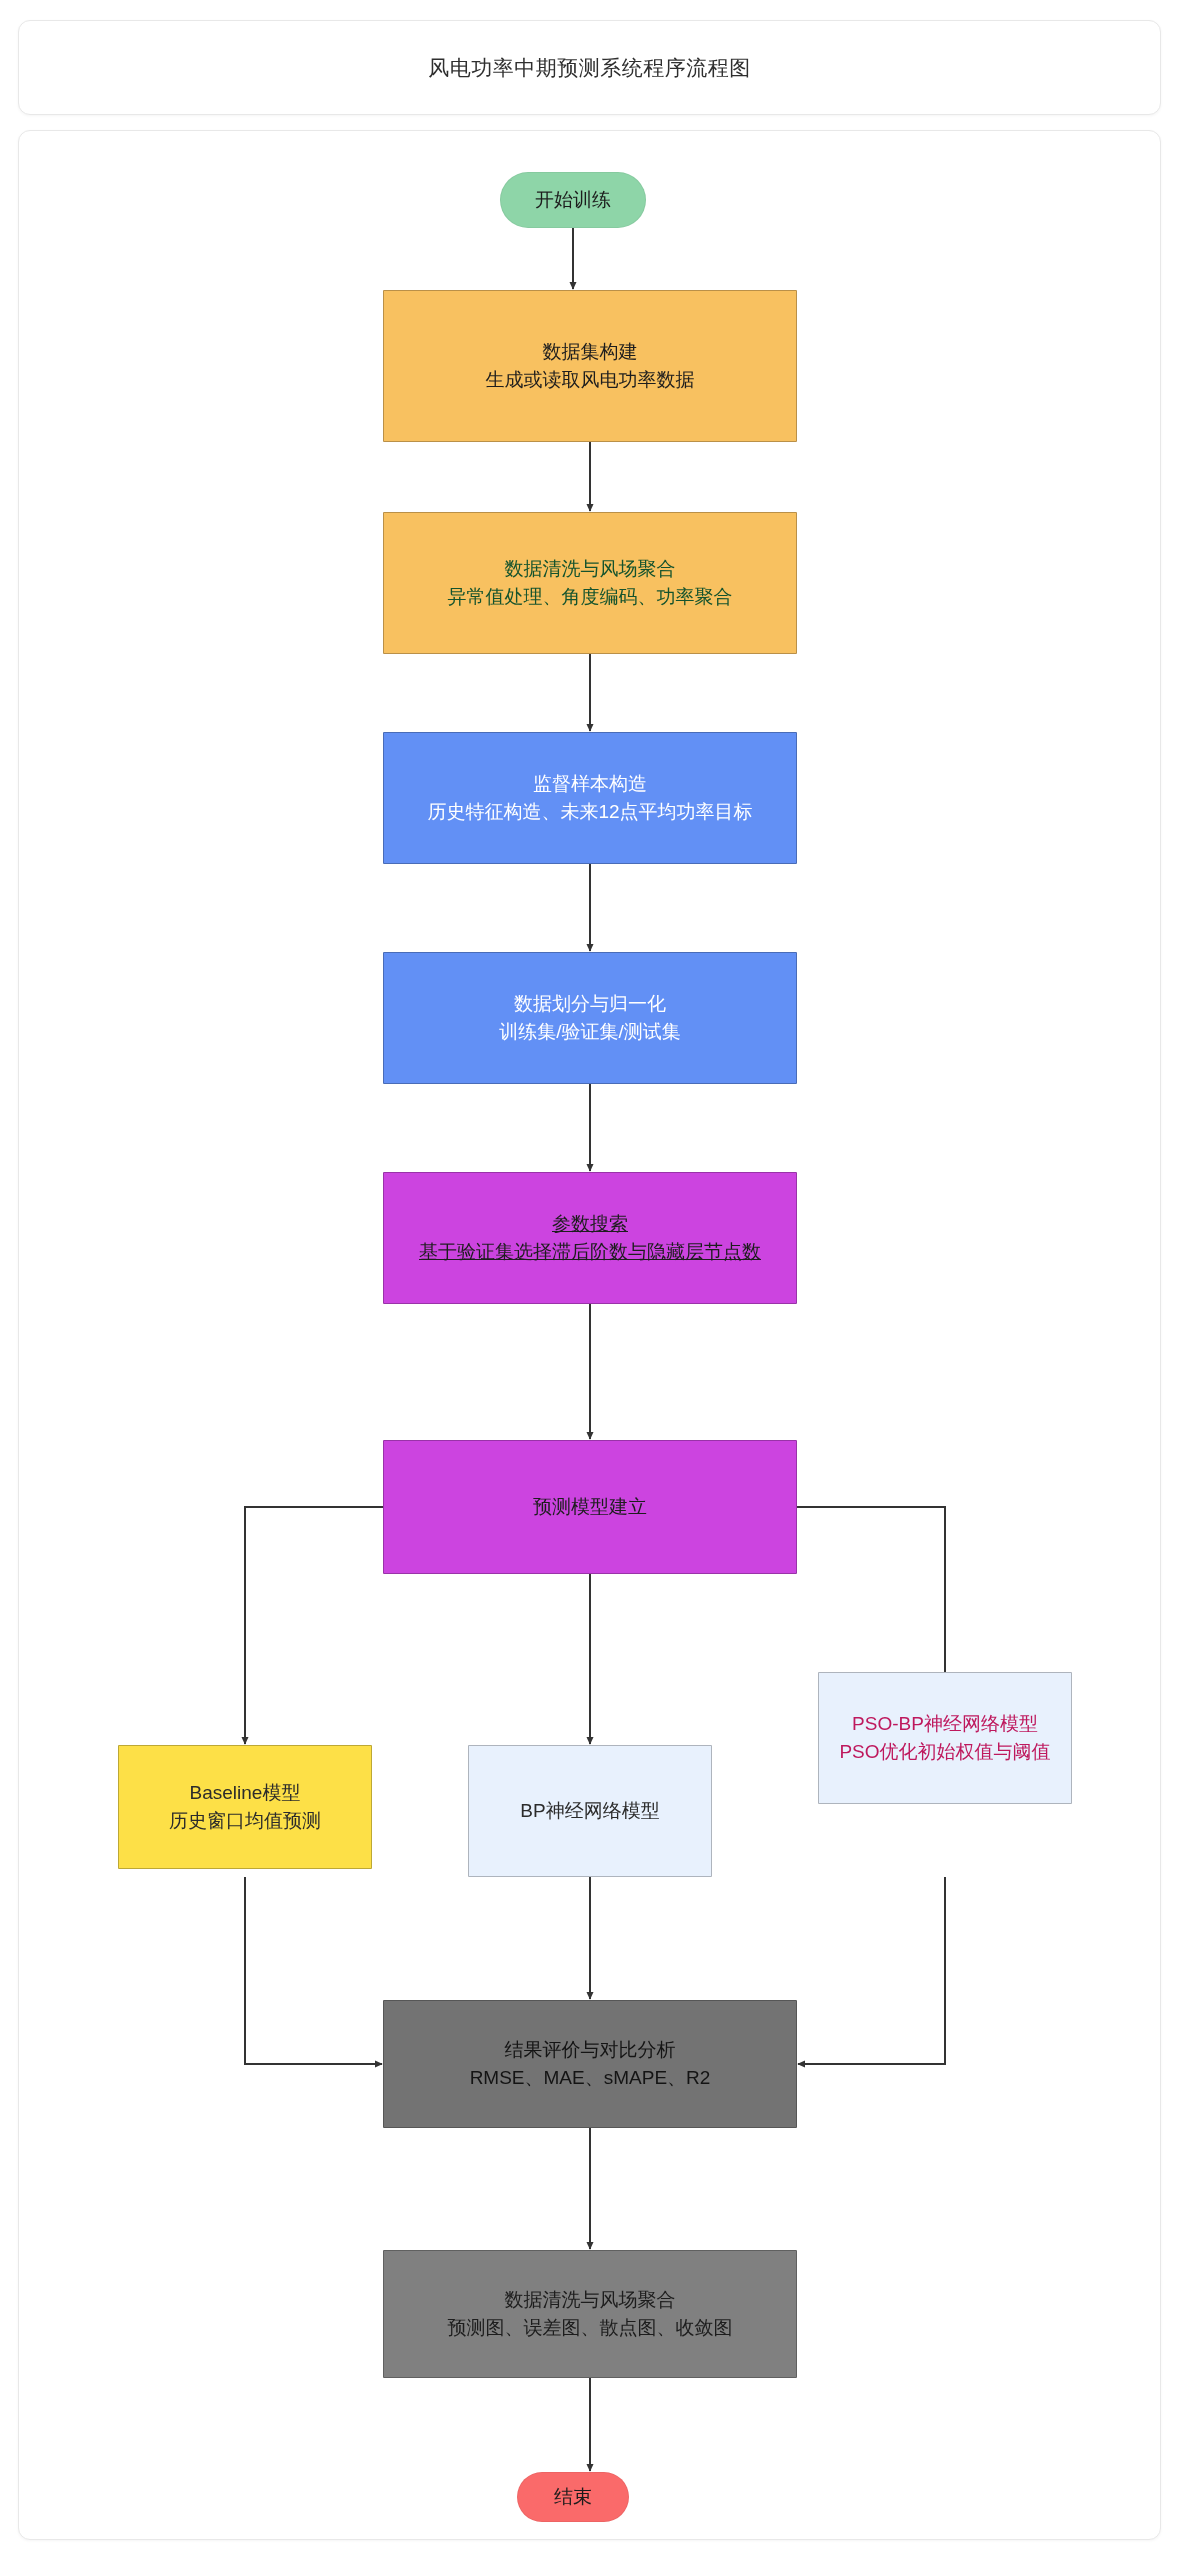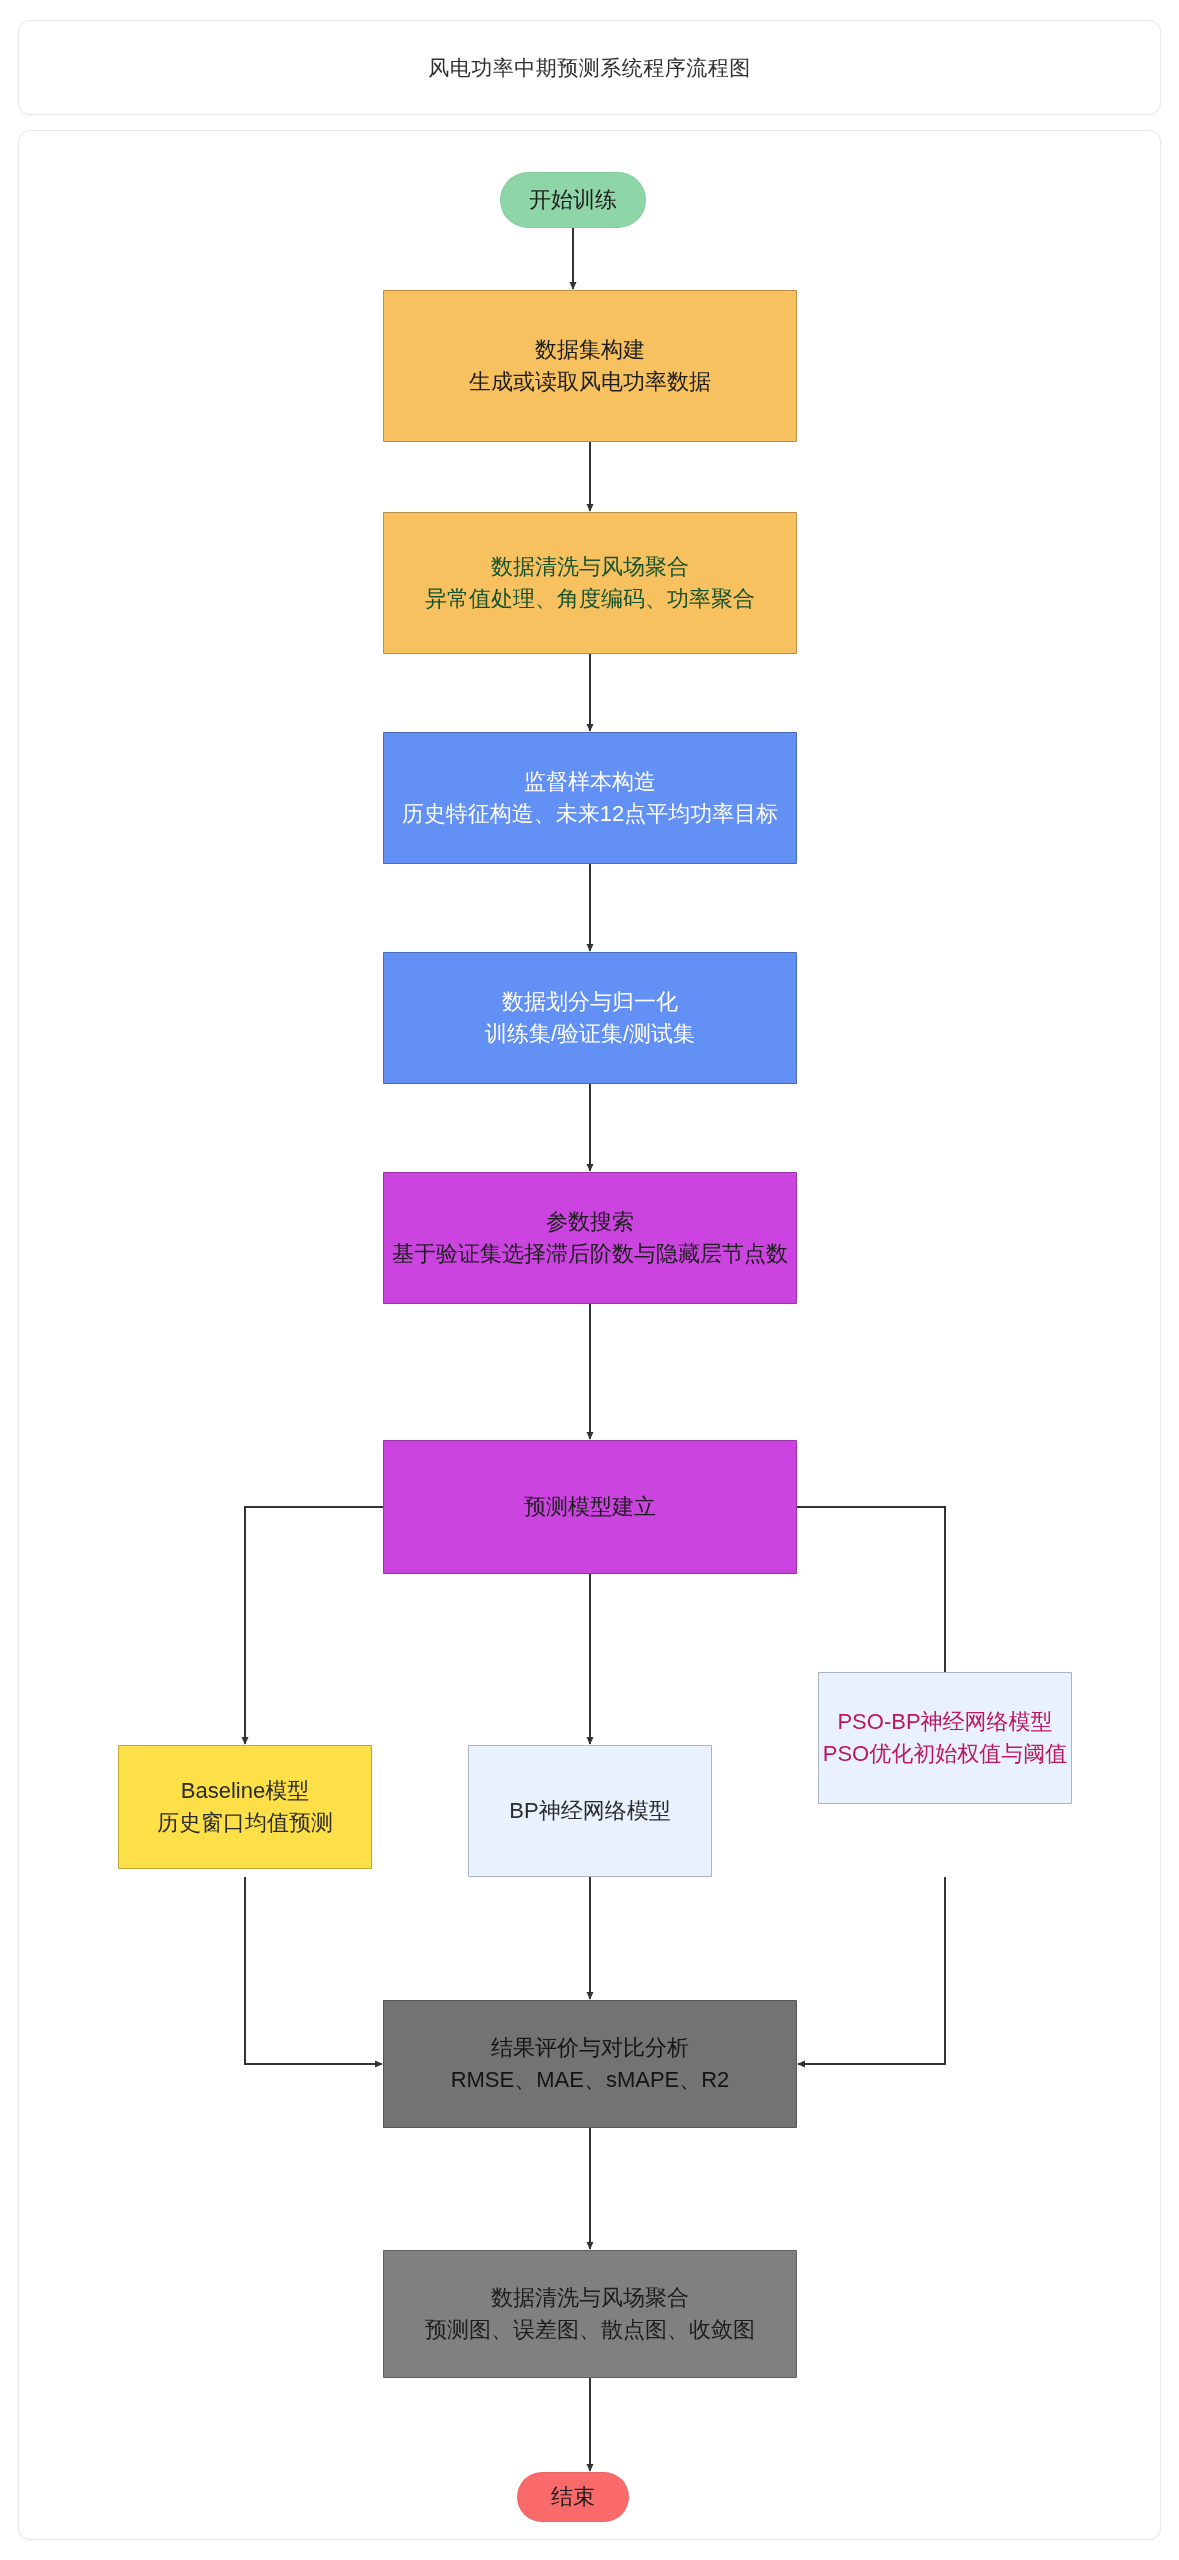--- a/index.html
+++ b/index.html
@@ -55,21 +55,21 @@
   }
   .node {
     position: absolute;
     box-sizing: border-box;
     display: flex;
     flex-direction: column;
     align-items: center;
     justify-content: center;
     text-align: center;
     line-height: 1.45;
-    font-size: 22px;
+    font-size: 19px;
   }
   .node .ln { display: block; white-space: nowrap; }
   .node-terminal {
     border-radius: 999px;
     border: 1px solid rgba(0,0,0,0.06);
   }
   .node-rect {
     border-radius: 1px;
   }
 </style>
@@ -121,21 +121,21 @@
         <span class="ln">异常值处理、角度编码、功率聚合</span>
       </div>
       <div class="node node-rect" style="left: 383px; top: 732px; width: 414px; height: 132px; background: rgb(98, 144, 245); color: rgb(255, 255, 255); border: 1px solid rgba(0, 0, 0, 0.25);">
         <span class="ln">监督样本构造</span>
         <span class="ln">历史特征构造、未来12点平均功率目标</span>
       </div>
       <div class="node node-rect" style="left: 383px; top: 952px; width: 414px; height: 132px; background: rgb(98, 144, 245); color: rgb(255, 255, 255); border: 1px solid rgba(0, 0, 0, 0.25);">
         <span class="ln">数据划分与归一化</span>
         <span class="ln">训练集/验证集/测试集</span>
       </div>
-      <div class="node node-rect" style="left: 383px; top: 1172px; width: 414px; height: 132px; background: rgb(204, 68, 224); color: rgb(29, 29, 29); border: 1px solid rgba(0, 0, 0, 0.25);">
+      <div class="node node-rect" style="left: 383px; top: 1172px; width: 414px; height: 132px; background: rgb(204, 68, 224); color: rgb(29, 29, 29); border: 1px solid rgba(0, 0, 0, 0.25); text-decoration: underline;">
         <span class="ln">参数搜索</span>
         <span class="ln">基于验证集选择滞后阶数与隐藏层节点数</span>
       </div>
       <div class="node node-rect" style="left: 383px; top: 1440px; width: 414px; height: 134px; background: rgb(204, 68, 224); color: rgb(29, 29, 29); border: 1px solid rgba(0, 0, 0, 0.25);">
         <span class="ln">预测模型建立</span>
       </div>
       <div class="node node-rect" style="left: 118px; top: 1745px; width: 254px; height: 124px; background: #fde047; color: rgb(43, 43, 43); border: 1px solid rgba(0, 0, 0, 0.25);">
         <span class="ln">Baseline模型</span>
         <span class="ln">历史窗口均值预测</span>
       </div>

